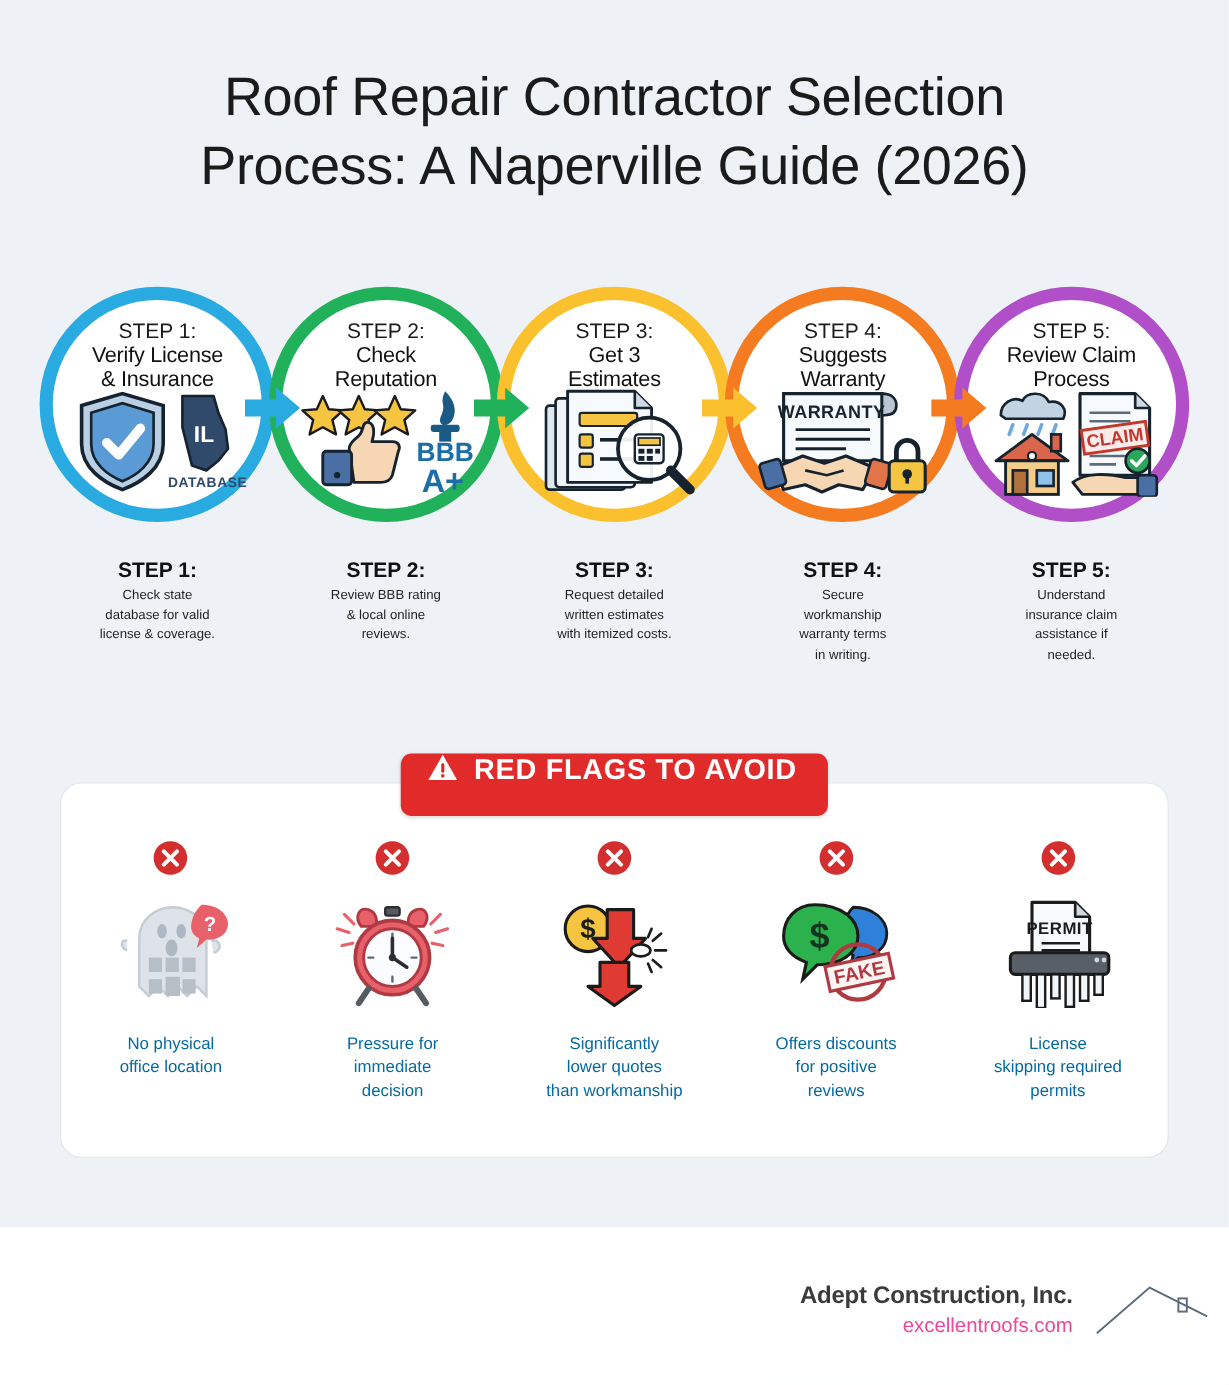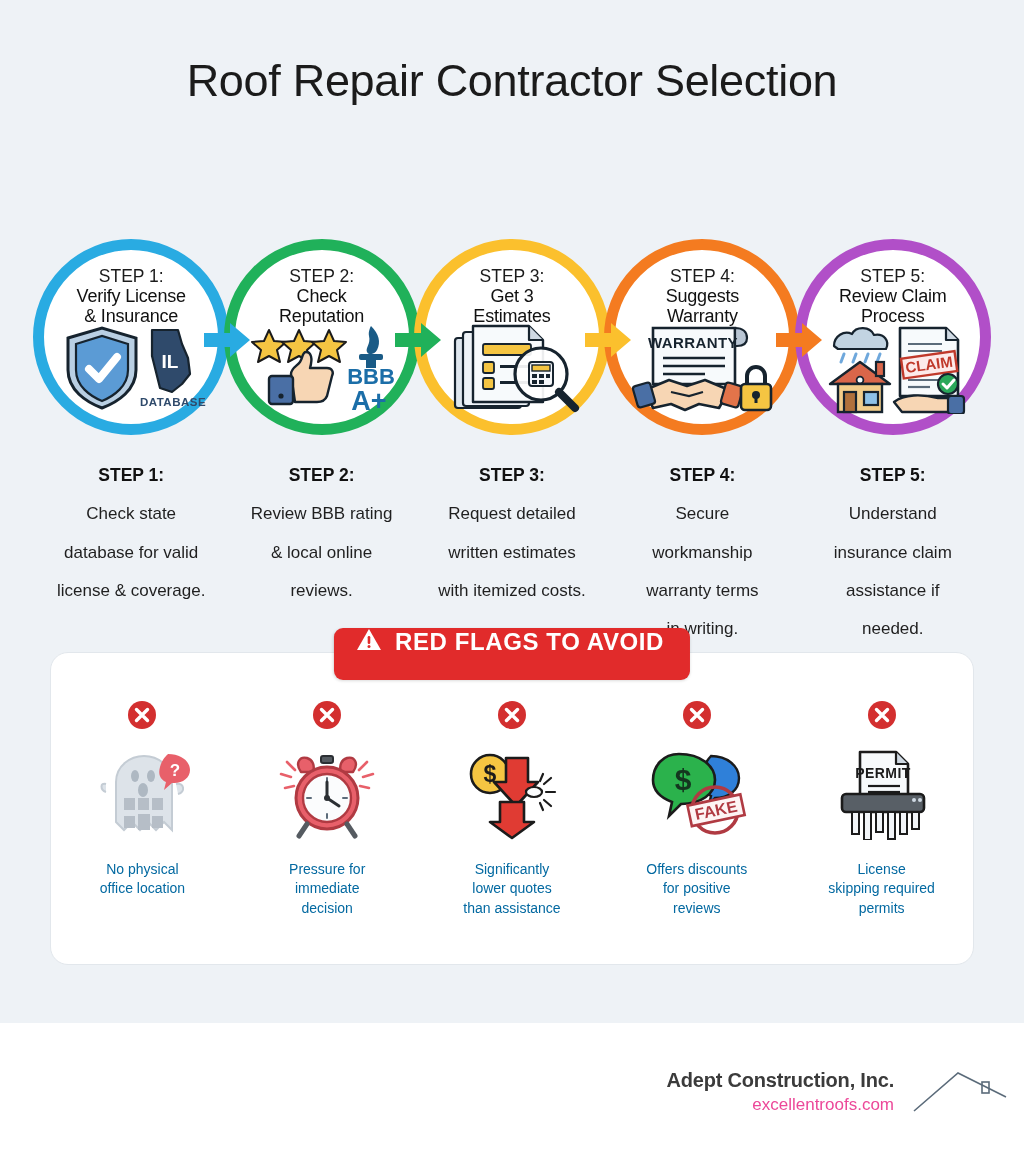--- a/index.html
+++ b/index.html
@@ -111,26 +111,26 @@
     padding: 0 6px;
   }
   .caption .ch {
     font-size: 17.5px;
     font-weight: 700;
     color: #111;
     display: block;
     line-height: 1.32;
   }
   .caption .cb {
-    font-size: 17px;
+    font-size: 11px;
     font-weight: 400;
     color: #1f1f1f;
     display: block;
     line-height: 1.32;
-    margin-top: 16px;
+    margin-top: 2px;
   }
 
   
   .rf-card {
     position: absolute;
     left: 50px; top: 652px;
     width: 924px; height: 313px;
     background: #ffffff;
     border: 1px solid #e2e7ec;
     border-radius: 18px;
@@ -214,20 +214,21 @@
   .flogo { width: 96px; height: 46px; }
 </style>
 </head>
 <body>
 
 <div class="page">
   <div class="canvas"></div>
 
   <h1 class="title">
     <span class="ln">Roof Repair Contractor Selection</span>
+    <span class="ln">Process: A Naperville Guide (2026)</span>
   </h1>
 
   <div class="steps">
 
     <div class="step">
       <div class="ring s1">
         <div class="ring-label">
           <span class="n">STEP 1:</span>
           <span class="t">Verify License</span>
           <span class="t">&amp; Insurance</span>
@@ -546,21 +547,21 @@
               <line x1="84" y1="36" x2="91" y2="30"></line>
             <line x1="84" y1="52" x2="91" y2="58"></line>
               <line x1="80" y1="33" x2="83" y2="26"></line>
             <line x1="80" y1="55" x2="83" y2="62"></line>
           </g>
         </svg>
       </div>
       <div class="flag-txt">
         <div>Significantly</div>
         <div>lower quotes</div>
-        <div>than assistance</div>
+        <div>than workmanship</div>
       </div>
     </div>
 
     <div class="flag">
       <svg class="xbadge" viewBox="0 0 30 30">
         <circle cx="15" cy="15" r="14" fill="#d32f2f"></circle>
         <path d="M9.5 9.5 L20.5 20.5 M20.5 9.5 L9.5 20.5" stroke="#fff" stroke-width="3.4" stroke-linecap="round"></path>
       </svg>
       <div class="flag-art">
         <svg width="104" height="92" viewBox="0 0 104 92">

